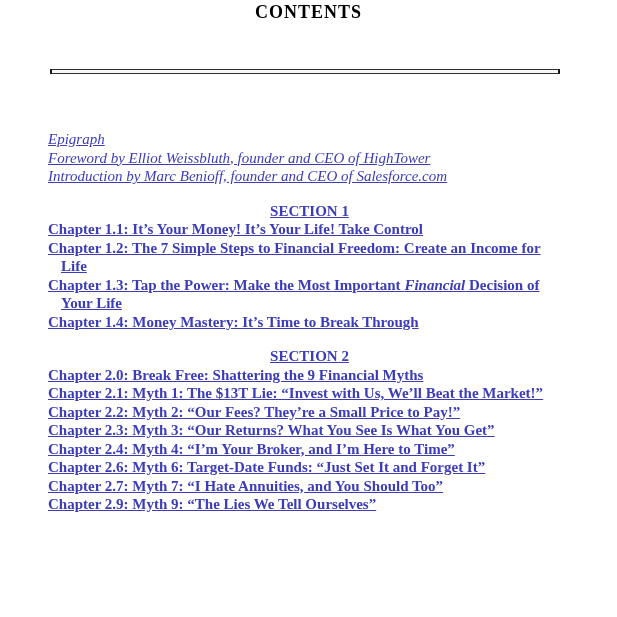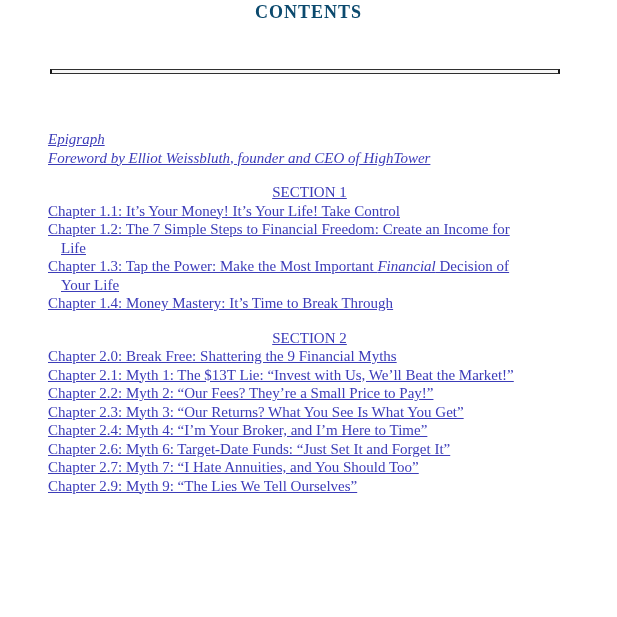--- a/index.html
+++ b/index.html
@@ -4,49 +4,50 @@
 <style>
   html,body{margin:0;padding:0;}
   body{
     width:617px;height:617px;overflow:hidden;background:#ffffff;
     font-family:"Liberation Serif", serif;color:#1a1a1a;
     --link:#3c3cb9;
   }
   .title{
     margin:0;padding-top:2px;text-align:center;
     font-size:18px;line-height:21px;font-weight:bold;
-    letter-spacing:1px;color:#0c4a6e;
+    letter-spacing:1px;color:#000000;
   }
   .rule{
     margin:46px 57px 0 50px;height:3px;
     border:1px solid #2f2f2f;border-left:2px solid #161616;border-right:2px solid #161616;
     background:#f6f6f6;
   }
   .content{
     margin-top:56px;padding:0 46px 0 48px;
     font-size:15px;line-height:18.5px;white-space:nowrap;
   }
   .lnk{
     color:var(--link);text-decoration:underline;cursor:pointer;margin-top:28px;
   }
   .fm-line .lnk{font-style:italic;}
   .center{text-align:center;}
   .chapter{padding-left:13px;text-indent:-13px;}
-  .section{margin-top:16px;}
+  .section{margin-top:16px;font-weight:bold;}
 </style>
 </head>
 <body style="--link: #3c3cb9; background: rgb(255, 255, 255);">
 
 <div>
   <h1 class="title">CONTENTS</h1>
   <div class="rule"></div>
   <div class="content">
     <div>
         <div class="fm-line"><a class="lnk">Epigraph</a></div>
         <div class="fm-line"><a class="lnk">Foreword by Elliot Weissbluth, founder and CEO of HighTower</a></div>
+        <div class="fm-line"><a class="lnk">Introduction by Marc Benioff, founder and CEO of Salesforce.com</a></div>
       </div>
     <div>
         <div class="section">
           <div class="center"><a class="lnk">SECTION 1</a></div>
           <div class="chapter"><a class="lnk">Chapter 1.1: It’s Your Money! It’s Your Life! Take Control</a></div>
           <div class="chapter"><a class="lnk">Chapter 1.2: The 7 Simple Steps to Financial Freedom: Create an Income for<br>Life</a></div>
           <div class="chapter"><a class="lnk">Chapter 1.3: Tap the Power: Make the Most Important <i>Financial</i> Decision of<br>Your Life</a></div>
           <div class="chapter"><a class="lnk">Chapter 1.4: Money Mastery: It’s Time to Break Through</a></div>
         </div>
         <div class="section">

